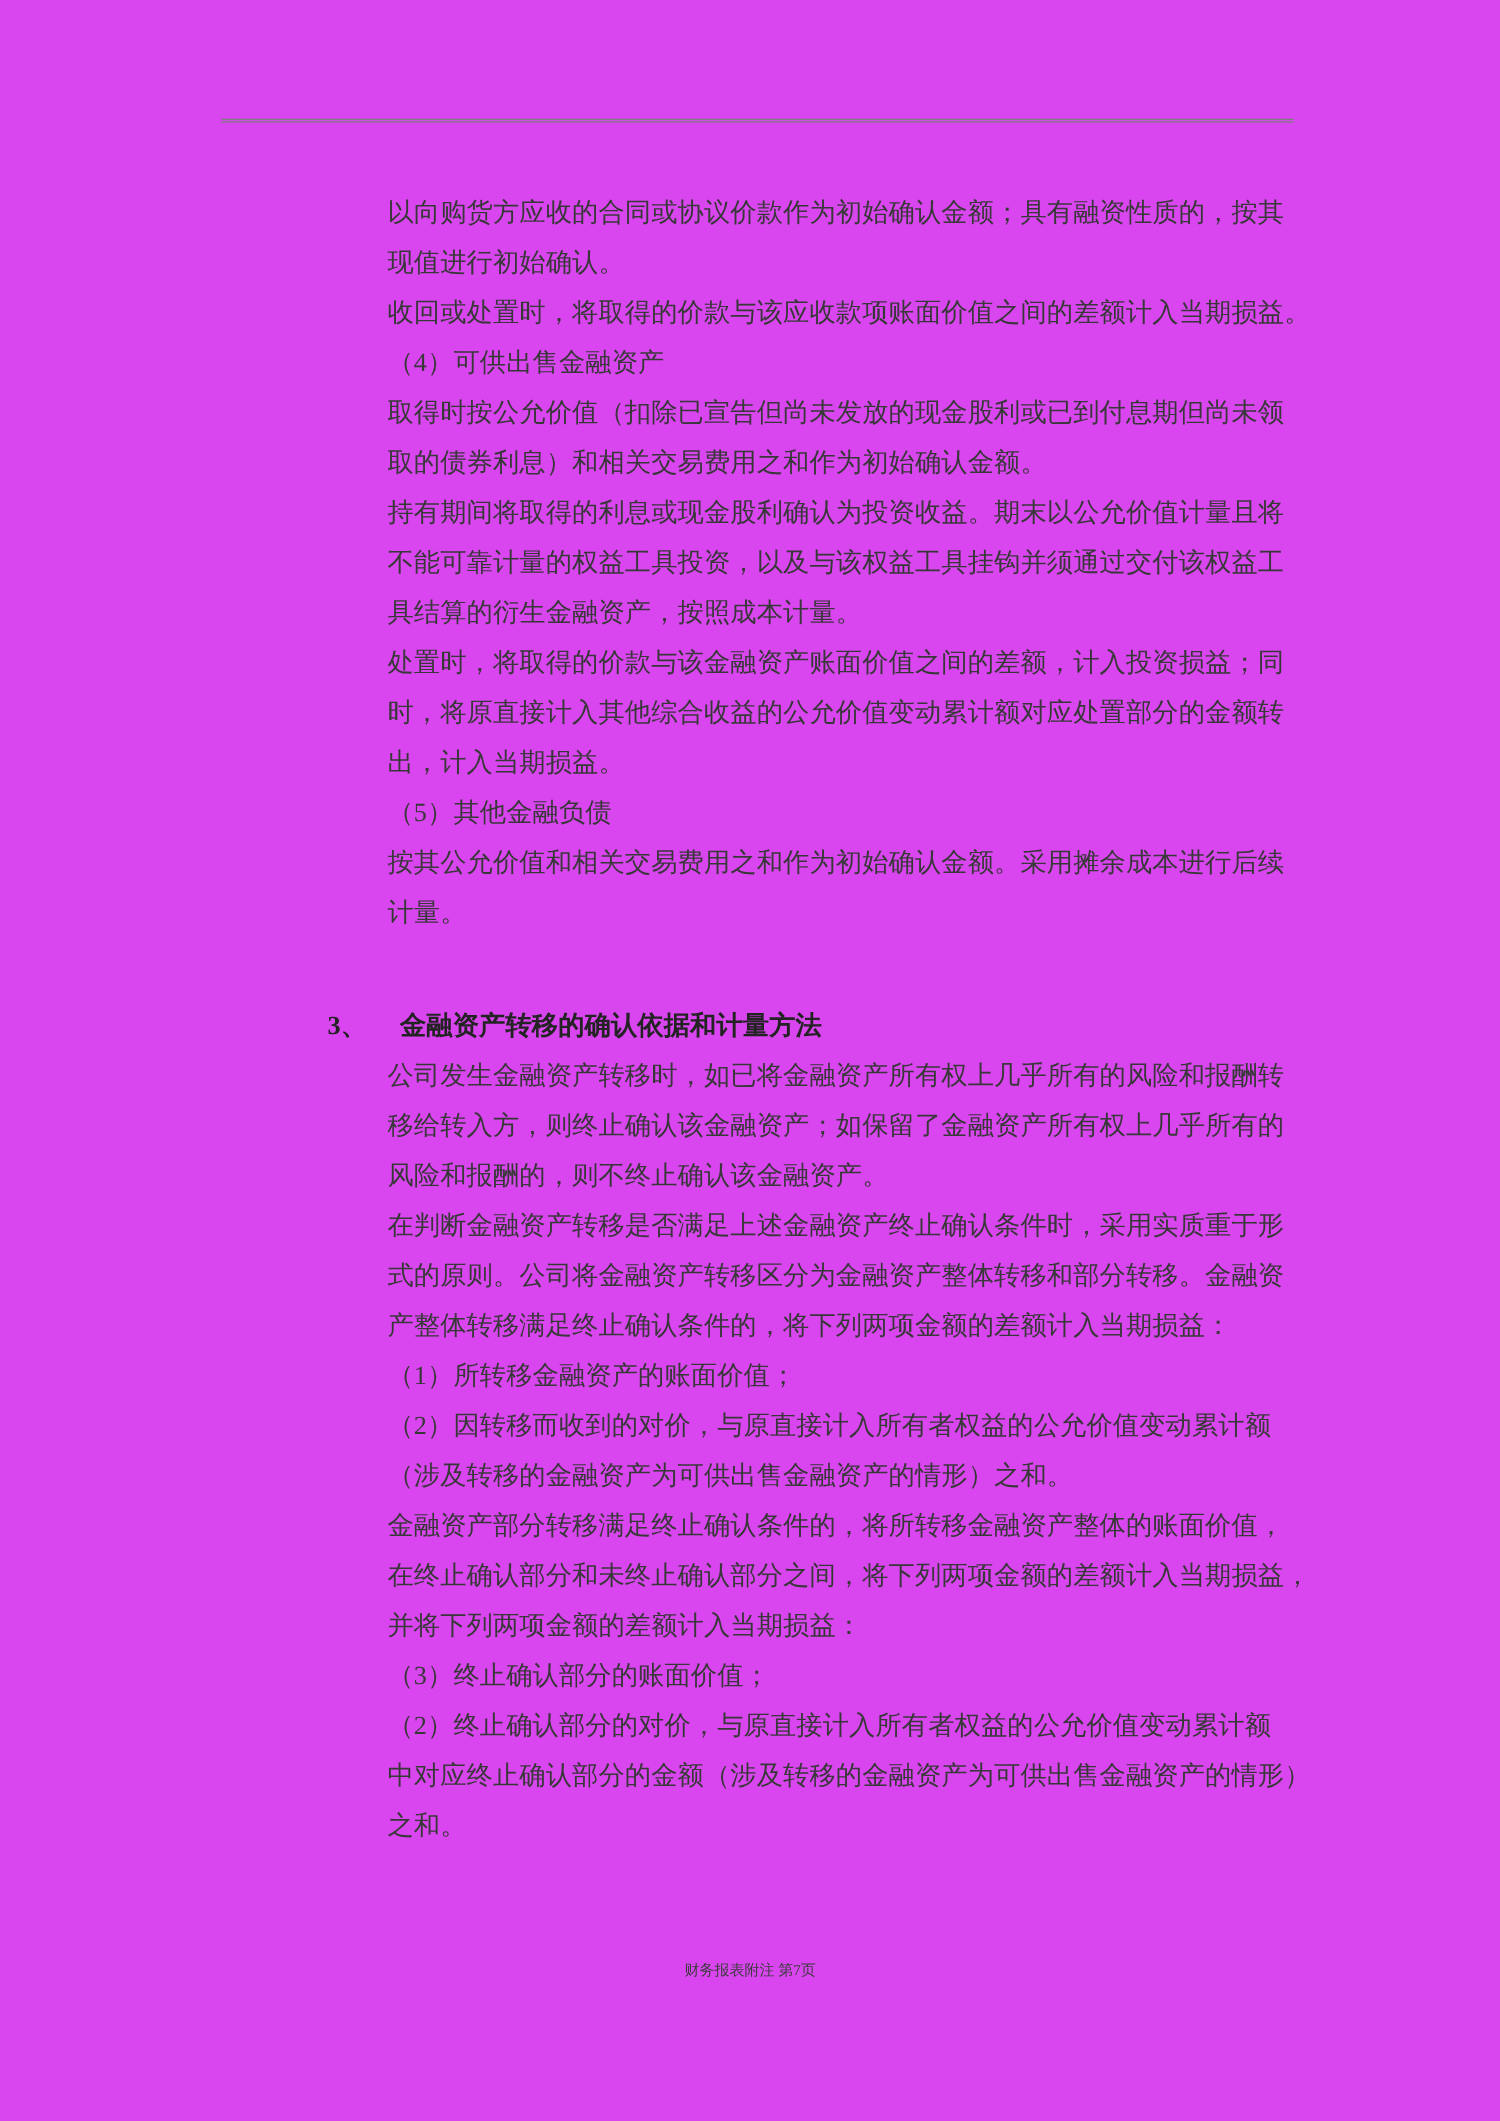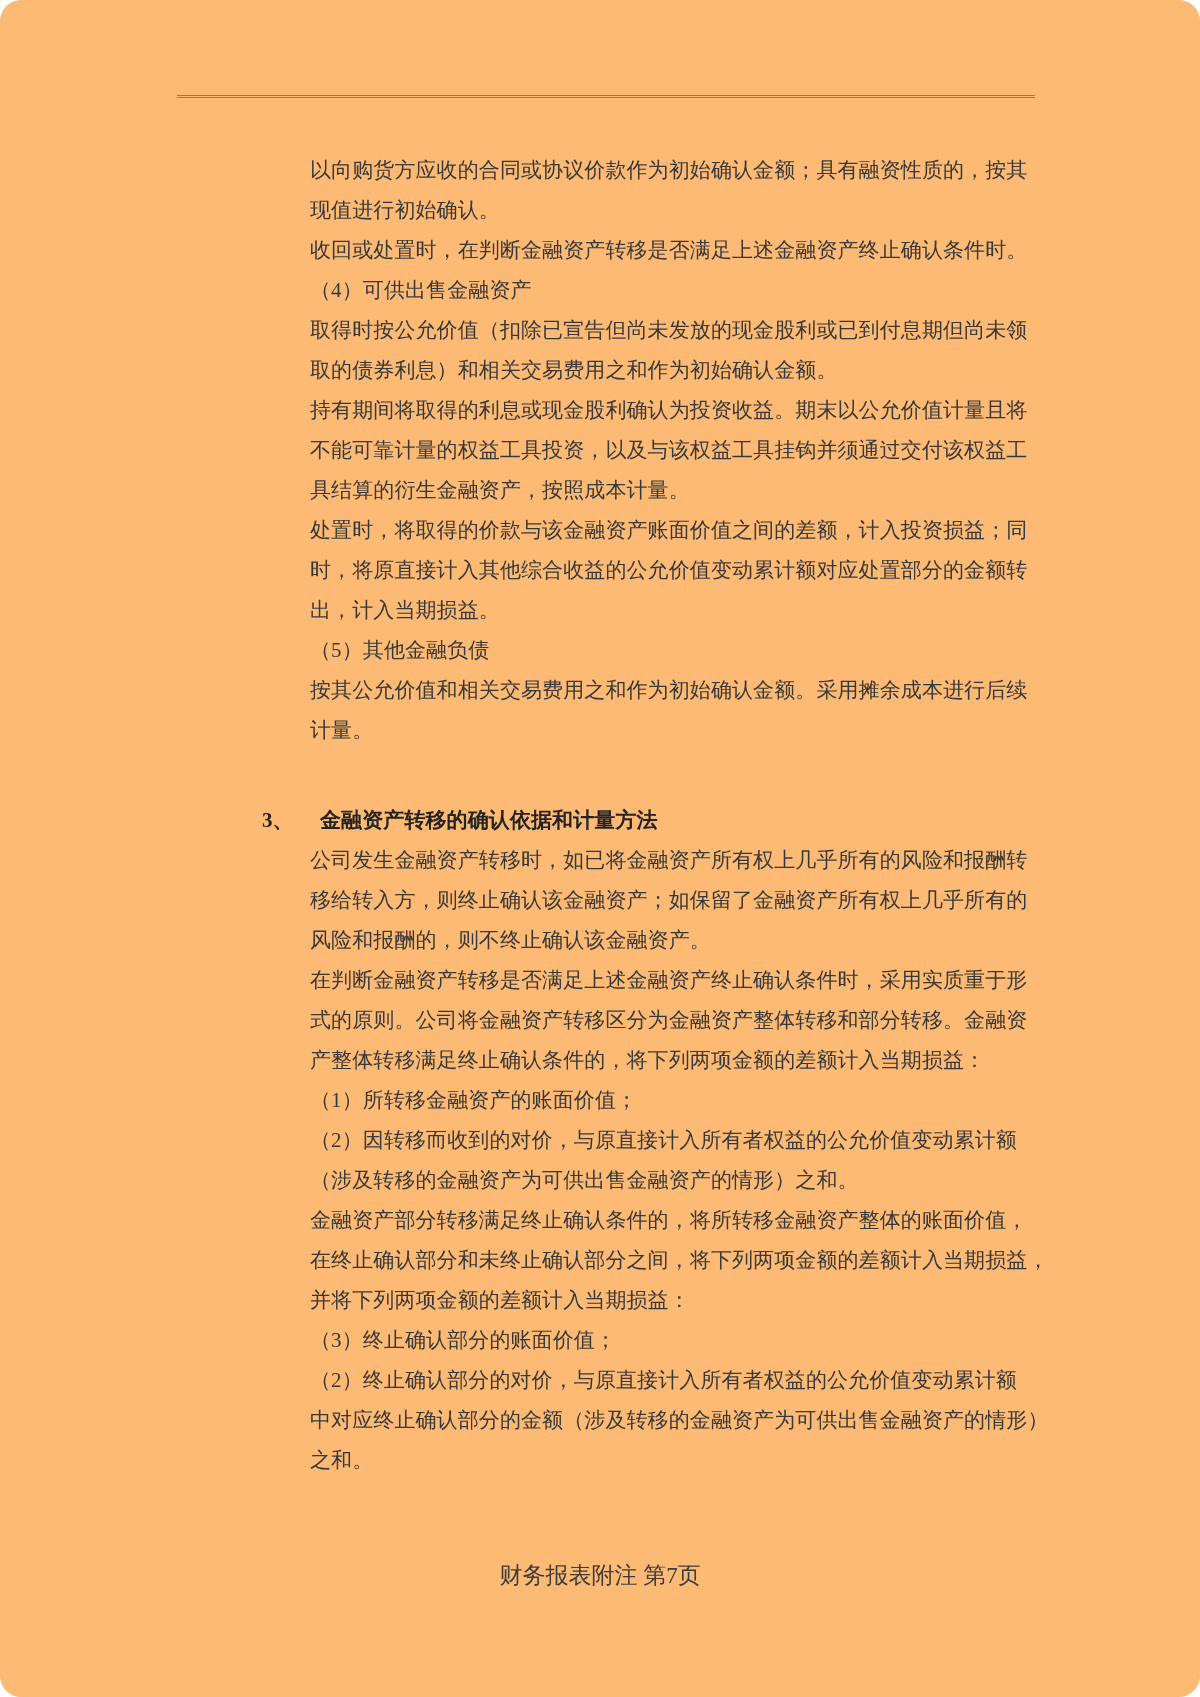--- a/index.html
+++ b/index.html
@@ -4,25 +4,24 @@
 <style>
   html, body {
     margin: 0;
     padding: 0;
     background: #ffffff;
   }
   .page {
     position: relative;
     width: 1200px;
     height: 1697px;
-    background: #fdba74;
+    background: #d946ef;
     font-family: "Liberation Serif", "DejaVu Serif", serif;
     color: #3a3a3a;
     overflow: hidden;
-    border-radius: 21px;
   }
   .header-rule {
     position: absolute;
     left: 177px;
     top: 95px;
     width: 858px;
     height: 0;
     border-top: 3px double #7e7e7e;
   }
   .content {
@@ -54,37 +53,37 @@
     top: 0;
     font-family: "Liberation Serif", "DejaVu Serif", serif;
   }
   .h-text { padding-left: 10px; margin-top: 40px; }
   .footer {
     position: absolute;
     left: 0;
     top: 1563px;
     width: 1200px;
     text-align: center;
-    font-size: 23px;
+    font-size: 12px;
     line-height: 26px;
     color: #3c3c3c;
   }
 </style>
 </head>
 <body>
 
 <div class="page">
   <div class="header-rule"></div>
   <div class="content">
       <div class="para">
         <div class="line">以向购货方应收的合同或协议价款作为初始确认金额；具有融资性质的，按其</div>
         <div class="line">现值进行初始确认。</div>
       </div>
       <div class="para">
-        <div class="line">收回或处置时，在判断金融资产转移是否满足上述金融资产终止确认条件时。</div>
+        <div class="line">收回或处置时，将取得的价款与该应收款项账面价值之间的差额计入当期损益。</div>
       </div>
       <div class="para">
         <div class="line">（4）可供出售金融资产</div>
       </div>
       <div class="para">
         <div class="line">取得时按公允价值（扣除已宣告但尚未发放的现金股利或已到付息期但尚未领</div>
         <div class="line">取的债券利息）和相关交易费用之和作为初始确认金额。</div>
       </div>
       <div class="para">
         <div class="line">持有期间将取得的利息或现金股利确认为投资收益。期末以公允价值计量且将</div>

